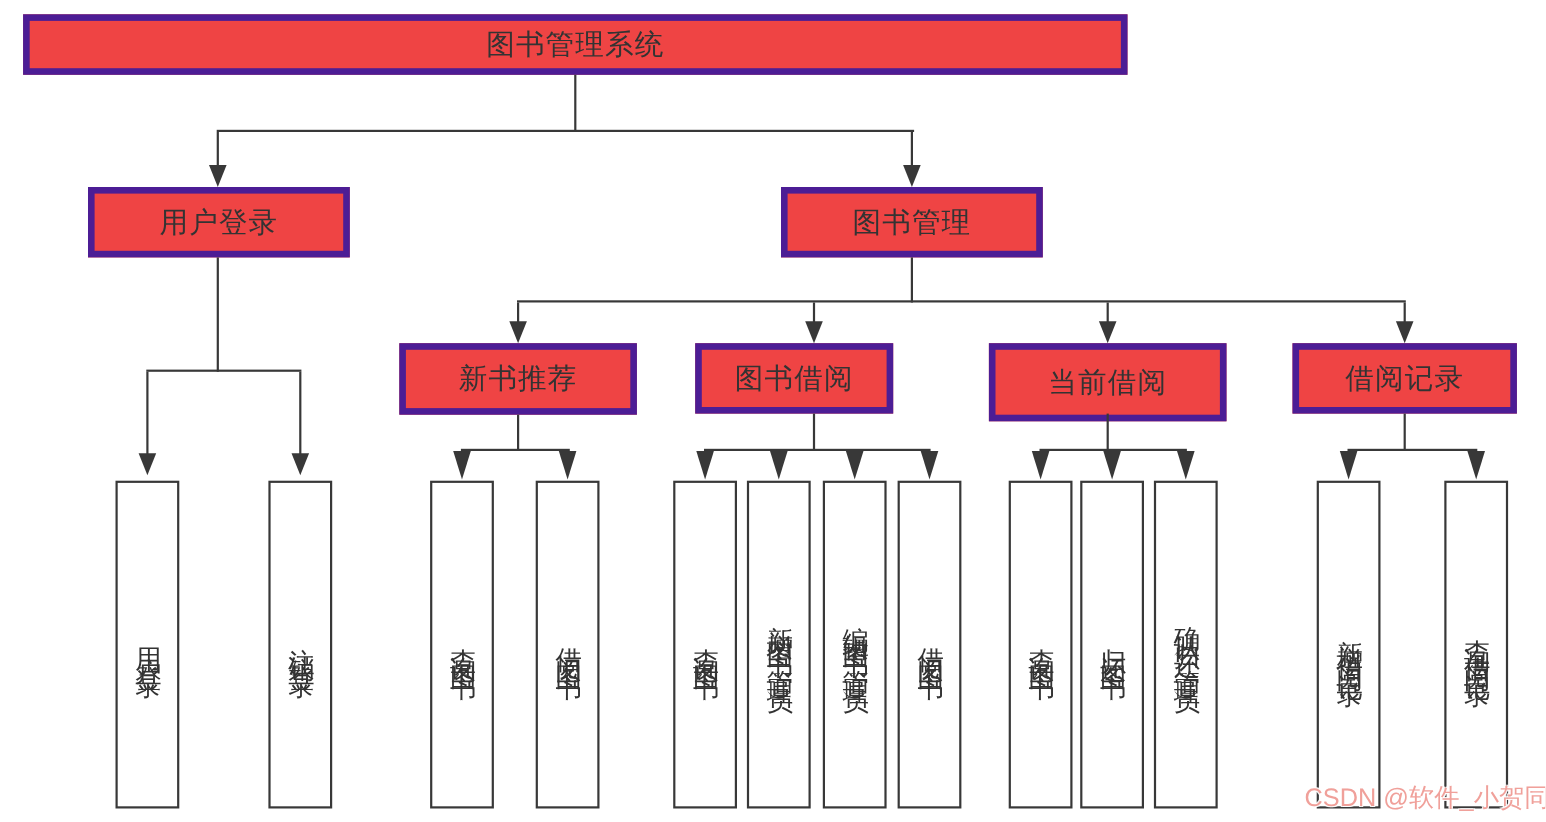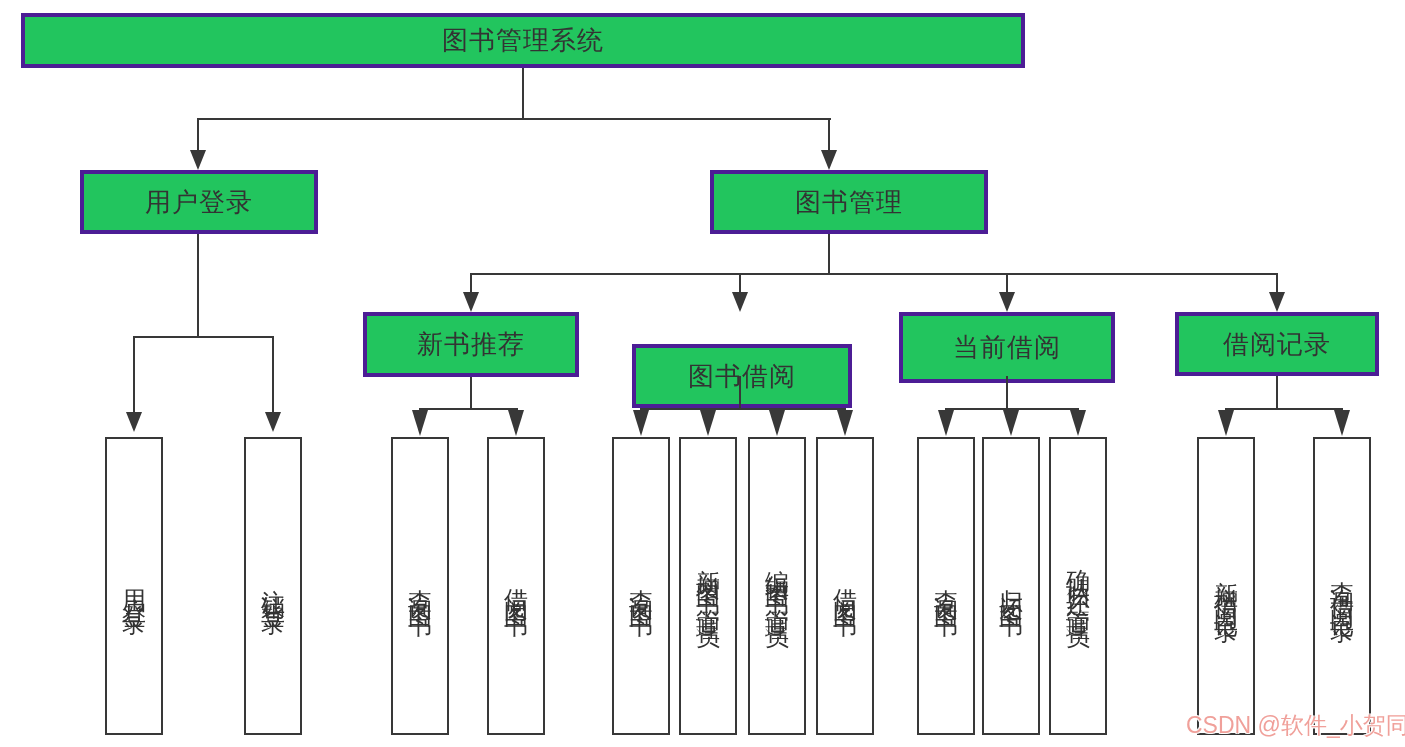--- a/index.html
+++ b/index.html
@@ -1,21 +1,21 @@
 <!DOCTYPE html>
 <html><head>
 <meta charset="utf-8">
 <style>
   html,body{margin:0;padding:0;background:#fff;}
   .canvas{
     position:relative;width:1405px;height:747px;background:#ffffff;
     font-family:"Liberation Sans",sans-serif;overflow:hidden;
   }
   .node{
-    position:absolute;box-sizing:border-box;border:4px solid #4c1d95;background:#22c55e;
+    position:absolute;box-sizing:border-box;border:6px solid #4c1d95;background:#ef4444;
     display:flex;align-items:center;justify-content:center;
     font-size:26px;color:#333333;letter-spacing:1px;white-space:nowrap;
   }
   .leaf{
     position:absolute;box-sizing:border-box;border:2px solid #383838;background:#fff;
     width:58px;top:437px;height:298px;
     display:flex;align-items:center;justify-content:center;
   }
   .vtext{
     writing-mode:vertical-rl;text-orientation:mixed;
@@ -52,21 +52,21 @@
   <div class="vline" style="left:522px;top:68px;height:52px;"></div>
   <div class="hline" style="left:197px;top:118px;width:634px;"></div>
   <div class="vline" style="left:197px;top:120px;height:32px;"></div>
   <div class="vline" style="left:828px;top:120px;height:32px;"></div>
   <div class="arrow" style="left:190px;top:150px;"></div>
   <div class="arrow" style="left:821px;top:150px;"></div>
 
   <div class="node" style="left:80px;top:170px;width:238px;height:64px;">
     <span>用户登录</span>
   </div>
-  <div class="node" style="left:710px;top:170px;width:278px;height:64px;">
+  <div class="node" style="left:710px;top:170px;width:238px;height:64px;">
     <span>图书管理</span>
   </div>
 
   <div class="vline" style="left:197px;top:234px;height:104px;"></div>
   <div class="hline" style="left:133px;top:336px;width:141px;"></div>
   <div class="vline" style="left:133px;top:338px;height:76px;"></div>
   <div class="vline" style="left:272px;top:338px;height:76px;"></div>
   <div class="arrow" style="left:126px;top:412px;"></div>
   <div class="arrow" style="left:265px;top:412px;"></div>
 
@@ -77,21 +77,21 @@
   <div class="vline" style="left:1006px;top:275px;height:18px;"></div>
   <div class="vline" style="left:1276px;top:275px;height:18px;"></div>
   <div class="arrow" style="left:463px;top:292px;"></div>
   <div class="arrow" style="left:732px;top:292px;"></div>
   <div class="arrow" style="left:999px;top:292px;"></div>
   <div class="arrow" style="left:1269px;top:292px;"></div>
 
   <div class="node" style="left:363px;top:312px;width:216px;height:65px;">
     <span>新书推荐</span>
   </div>
-  <div class="node" style="left:632px;top:312px;width:220px;height:64px;margin-top:32px;">
+  <div class="node" style="left:632px;top:312px;width:180px;height:64px;">
     <span>图书借阅</span>
   </div>
   <div class="node" style="left:899px;top:312px;width:216px;height:71px;">
     <span>当前借阅</span>
   </div>
   <div class="node" style="left:1175px;top:312px;width:204px;height:64px;">
     <span>借阅记录</span>
   </div>
 
   <div class="vline" style="left:470px;top:377px;height:33px;"></div>

